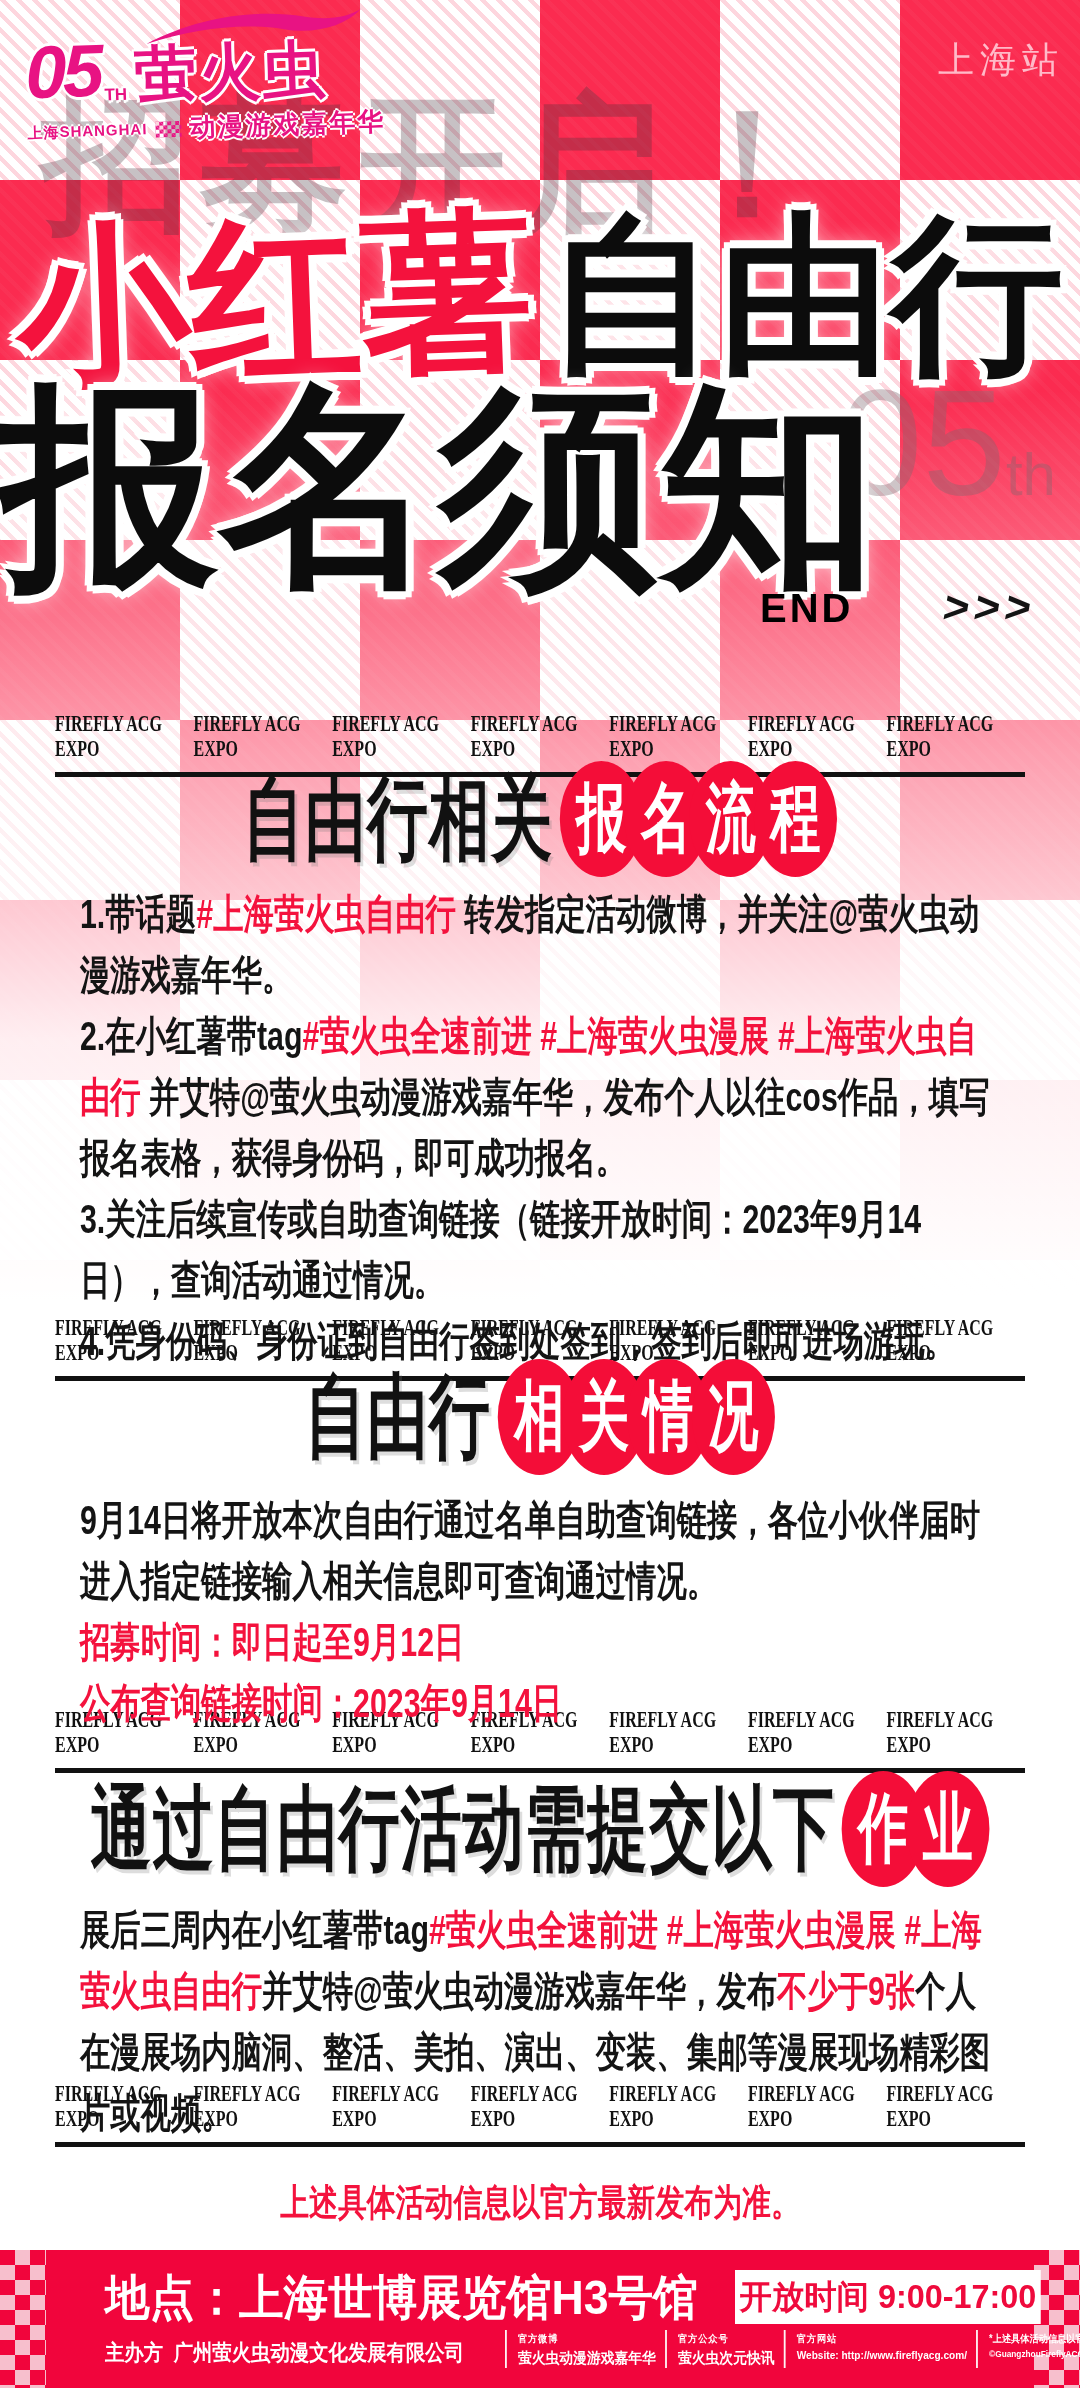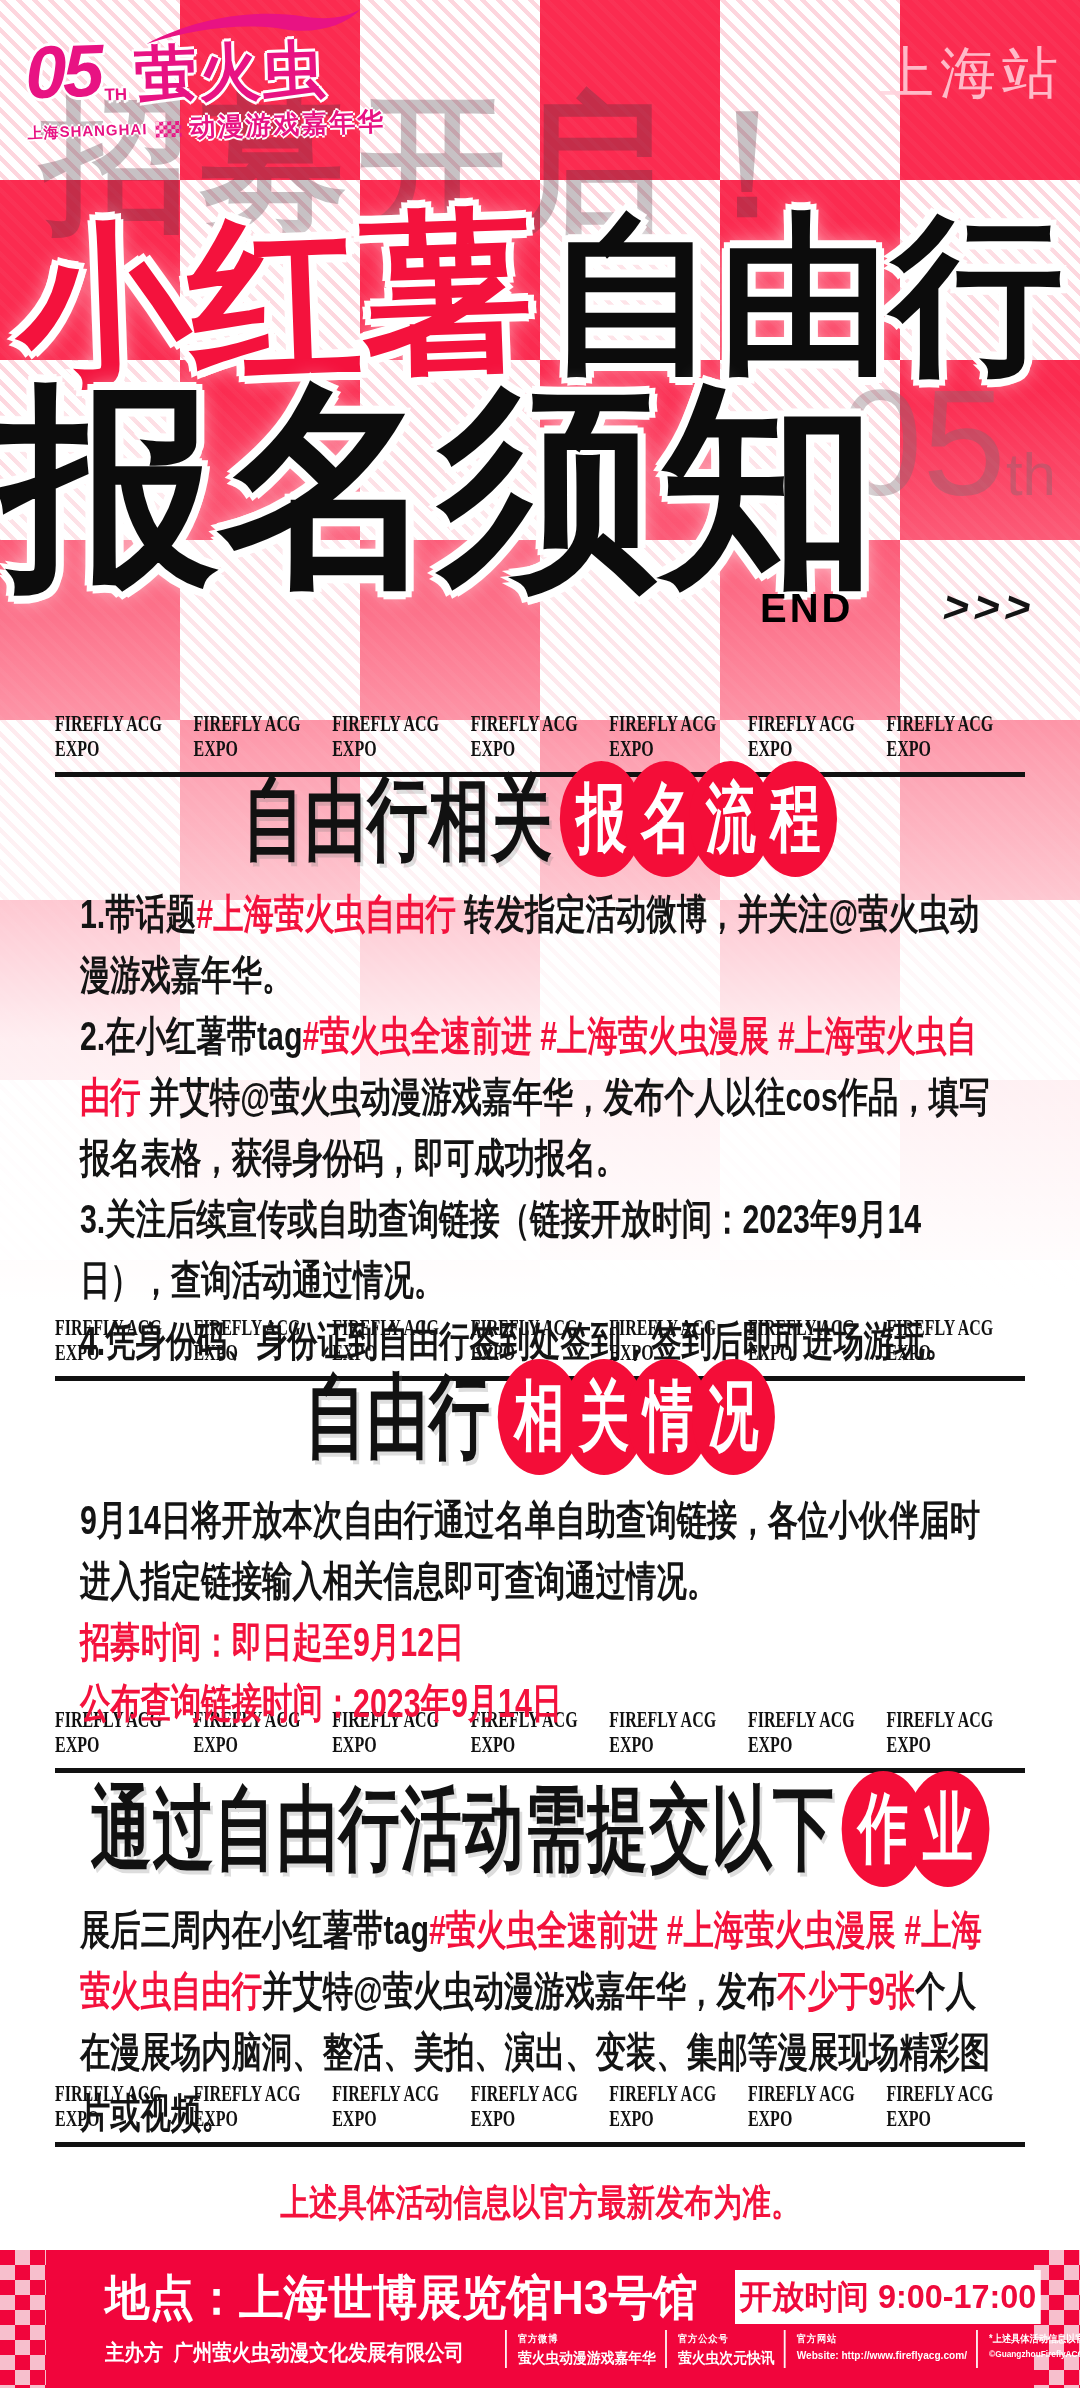--- a/index.html
+++ b/index.html
@@ -14,21 +14,21 @@
       linear-gradient(45deg,#fb2b50 25%,transparent 25%,transparent 75%,#fb2b50 75%),
       linear-gradient(45deg,#fb2b50 25%,transparent 25%,transparent 75%,#fb2b50 75%);
     background-size:16px 16px,360px 360px,360px 360px;
     background-position:0 0,0 0,180px 180px;}
   .checker::after{content:"";position:absolute;inset:0;
     background:linear-gradient(180deg,rgba(255,255,255,0) 0%,rgba(255,255,255,0) 30%,rgba(255,255,255,.55) 58%,rgba(255,255,255,.92) 80%,#ffffff 100%);}
 
   
   .recruit-mark{position:absolute;left:42px;top:66px;font-size:148px;font-weight:700;
     color:rgba(70,50,58,.30);letter-spacing:10px;white-space:nowrap;z-index:1;}
-  .station{position:absolute;right:16px;top:36px;font-size:56px;color:rgba(255,210,221,.85);
+  .station{position:absolute;right:16px;top:36px;font-size:36px;color:rgba(255,210,221,.85);
     letter-spacing:6px;font-weight:400;z-index:2;}
   .logo{position:absolute;left:26px;top:30px;color:#e81383;z-index:3;transform:rotate(-2deg);}
   .logo-swoosh{position:absolute;left:120px;top:-18px;}
   .logo-top{display:flex;align-items:flex-end;line-height:1;
     text-shadow:3px 0 #fff,-3px 0 #fff,0 3px #fff,0 -3px #fff,2px 2px #fff,-2px -2px #fff;}
   .logo-num{font-size:74px;font-weight:900;font-style:italic;letter-spacing:-4px;}
   .logo-th{font-size:17px;font-weight:900;margin:0 8px 4px 4px;}
   .logo-name{font-size:62px;font-weight:900;letter-spacing:2px;}
   .logo-bot{display:flex;align-items:center;margin-top:6px;gap:8px;
     text-shadow:2px 0 #fff,-2px 0 #fff,0 2px #fff,0 -2px #fff;}
@@ -54,21 +54,21 @@
 
   
   .end-label{position:absolute;left:760px;top:586px;font-size:40px;font-weight:700;color:#000000;letter-spacing:3px;z-index:4;}
   .end-arrows{position:absolute;right:44px;top:582px;font-size:44px;font-weight:900;color:#141414;
     letter-spacing:5px;transform:skewX(-10deg);z-index:4;}
   .end-date{position:absolute;left:752px;top:622px;font-size:112px;font-weight:900;color:#0c0c0c;
     letter-spacing:-3px;line-height:1;z-index:4;display:flex;align-items:center;}
   .date-slash{font-weight:400;font-size:104px;margin:0 10px 0 14px;transform:translateY(-4px);}
 
   
-  .strip{position:absolute;left:55px;right:55px;display:flex;justify-content:space-between;
+  .strip{position:absolute;left:55px;right:55px;display:flex;justify-content:center;
     font-family:"Liberation Serif",serif;font-weight:700;font-size:16px;color:#111;
     border-bottom:5px solid #111;padding-bottom:10px;z-index:4;}
   .strip span{display:inline-block;transform:scaleY(1.4);transform-origin:bottom;letter-spacing:0;}
   .strip1{top:726px;} .strip2{top:1330px;} .strip3{top:1722px;} .strip4{top:2096px;}
 
   
   .sec-title{position:absolute;left:0;width:1080px;height:118px;display:flex;justify-content:center;
     align-items:center;transform:scaleX(.66);transform-origin:center;z-index:4;}
   .sec-title .plain{font-size:92px;font-weight:900;color:#111;letter-spacing:2px;white-space:nowrap;
     text-shadow:4px 4px 0 rgba(120,120,120,.25);}

